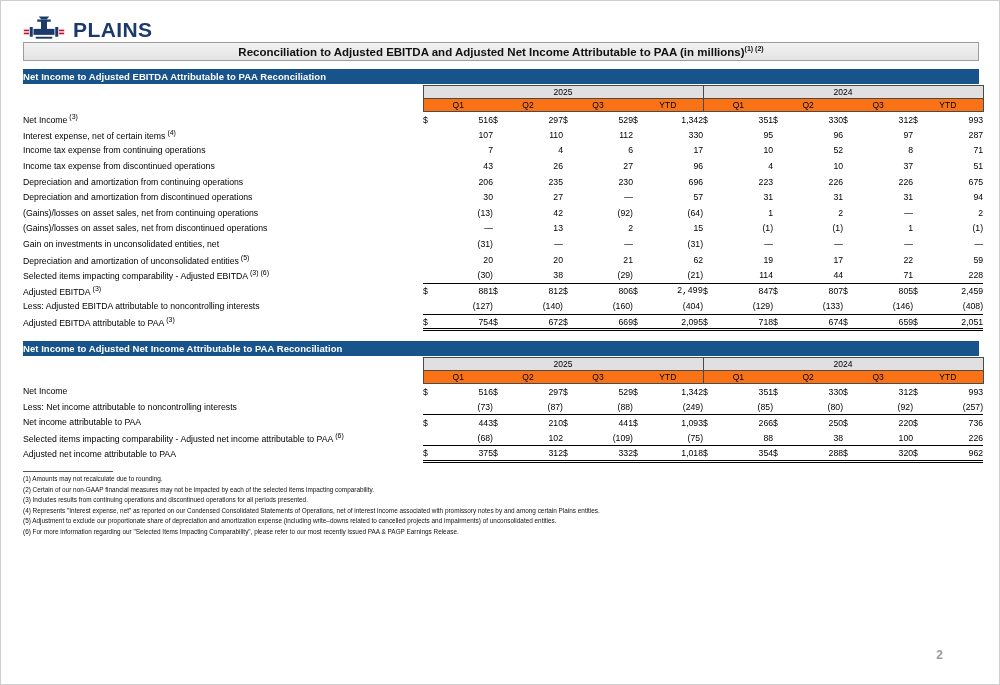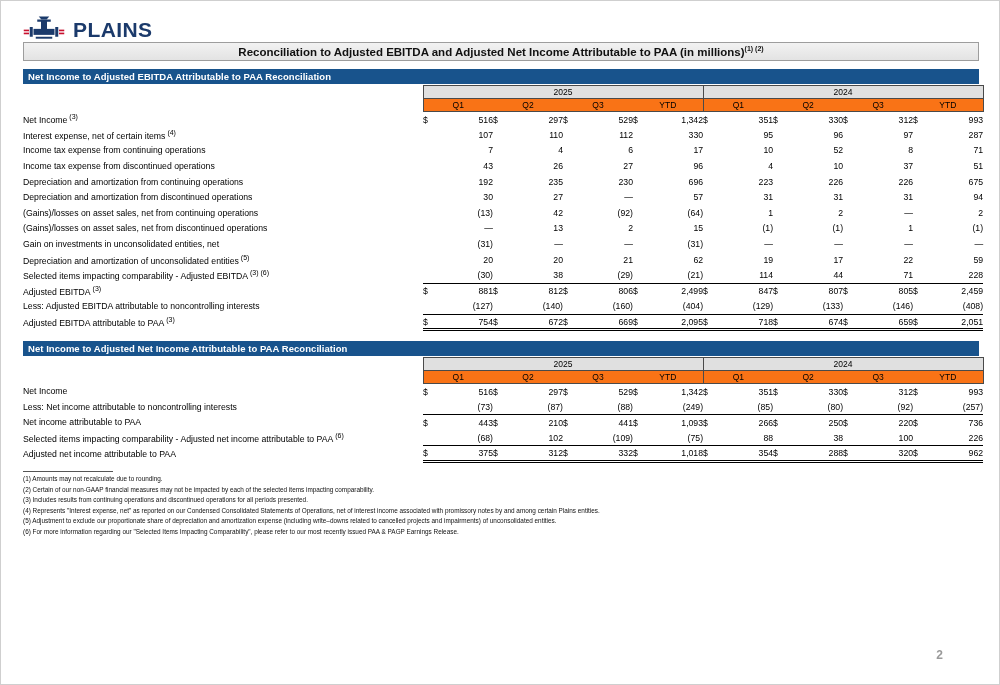--- a/index.html
+++ b/index.html
@@ -40,21 +40,21 @@
   .sup{font-size:7px;vertical-align:super;font-weight:bold;}
 
   
   .sec-bar{
     position:absolute;left:22px;width:956px;height:15px;
     background:#18538C;
     box-sizing:border-box;
     display:flex;align-items:center;
   }
   .sec-bar .lbl{
-    font-size:9.5px;font-weight:bold;color:#fff;padding-left:5px;letter-spacing:.05px;
+    font-size:9.5px;font-weight:bold;color:#fff;letter-spacing:.05px;
   }
 
   
   table.fin{
     position:absolute;border-collapse:collapse;font-size:8.7px;
     table-layout:fixed;
   }
   table.fin td,table.fin th{padding:0;vertical-align:middle;font-weight:normal;}
 
   .c-label{width:400px;}
@@ -238,21 +238,21 @@
           <td class="cur"></td>
           <td class="num">10</td>
           <td class="cur"></td>
           <td class="num">37</td>
           <td class="cur"></td>
           <td class="num">51</td>
         </tr>
         <tr class="row">
           <td class="lbl-cell ind1">Depreciation and amortization from continuing operations</td>
           <td class="cur"></td>
-          <td class="num">192</td>
+          <td class="num">206</td>
           <td class="cur"></td>
           <td class="num">235</td>
           <td class="cur"></td>
           <td class="num">230</td>
           <td class="cur"></td>
           <td class="num">696</td>
           <td class="cur"></td>
           <td class="num">223</td>
           <td class="cur"></td>
           <td class="num">226</td>
@@ -377,21 +377,21 @@
         </tr>
         <tr class="row">
           <td class="lbl-cell">Adjusted EBITDA<span class="fn"> (3)</span></td>
           <td class="cur" style="border-top: 1px solid rgb(0, 0, 0);">$</td>
           <td class="num" style="border-top: 1px solid rgb(0, 0, 0);">881</td>
           <td class="cur" style="border-top: 1px solid rgb(0, 0, 0);">$</td>
           <td class="num" style="border-top: 1px solid rgb(0, 0, 0);">812</td>
           <td class="cur" style="border-top: 1px solid rgb(0, 0, 0);">$</td>
           <td class="num" style="border-top: 1px solid rgb(0, 0, 0);">806</td>
           <td class="cur" style="border-top: 1px solid rgb(0, 0, 0);">$</td>
-          <td class="num" style="border-top: 1px solid rgb(0, 0, 0);">2,499</td>
+          <td class="num" style="border-top: 1px solid rgb(0, 0, 0); font-family: Liberation Mono, monospace;">2,499</td>
           <td class="cur" style="border-top: 1px solid rgb(0, 0, 0);">$</td>
           <td class="num" style="border-top: 1px solid rgb(0, 0, 0); text-align: right;">847</td>
           <td class="cur" style="border-top: 1px solid rgb(0, 0, 0);">$</td>
           <td class="num" style="border-top: 1px solid rgb(0, 0, 0);">807</td>
           <td class="cur" style="border-top: 1px solid rgb(0, 0, 0);">$</td>
           <td class="num" style="border-top: 1px solid rgb(0, 0, 0);">805</td>
           <td class="cur" style="border-top: 1px solid rgb(0, 0, 0);">$</td>
           <td class="num" style="border-top: 1px solid rgb(0, 0, 0);">2,459</td>
         </tr>
         <tr class="row">

